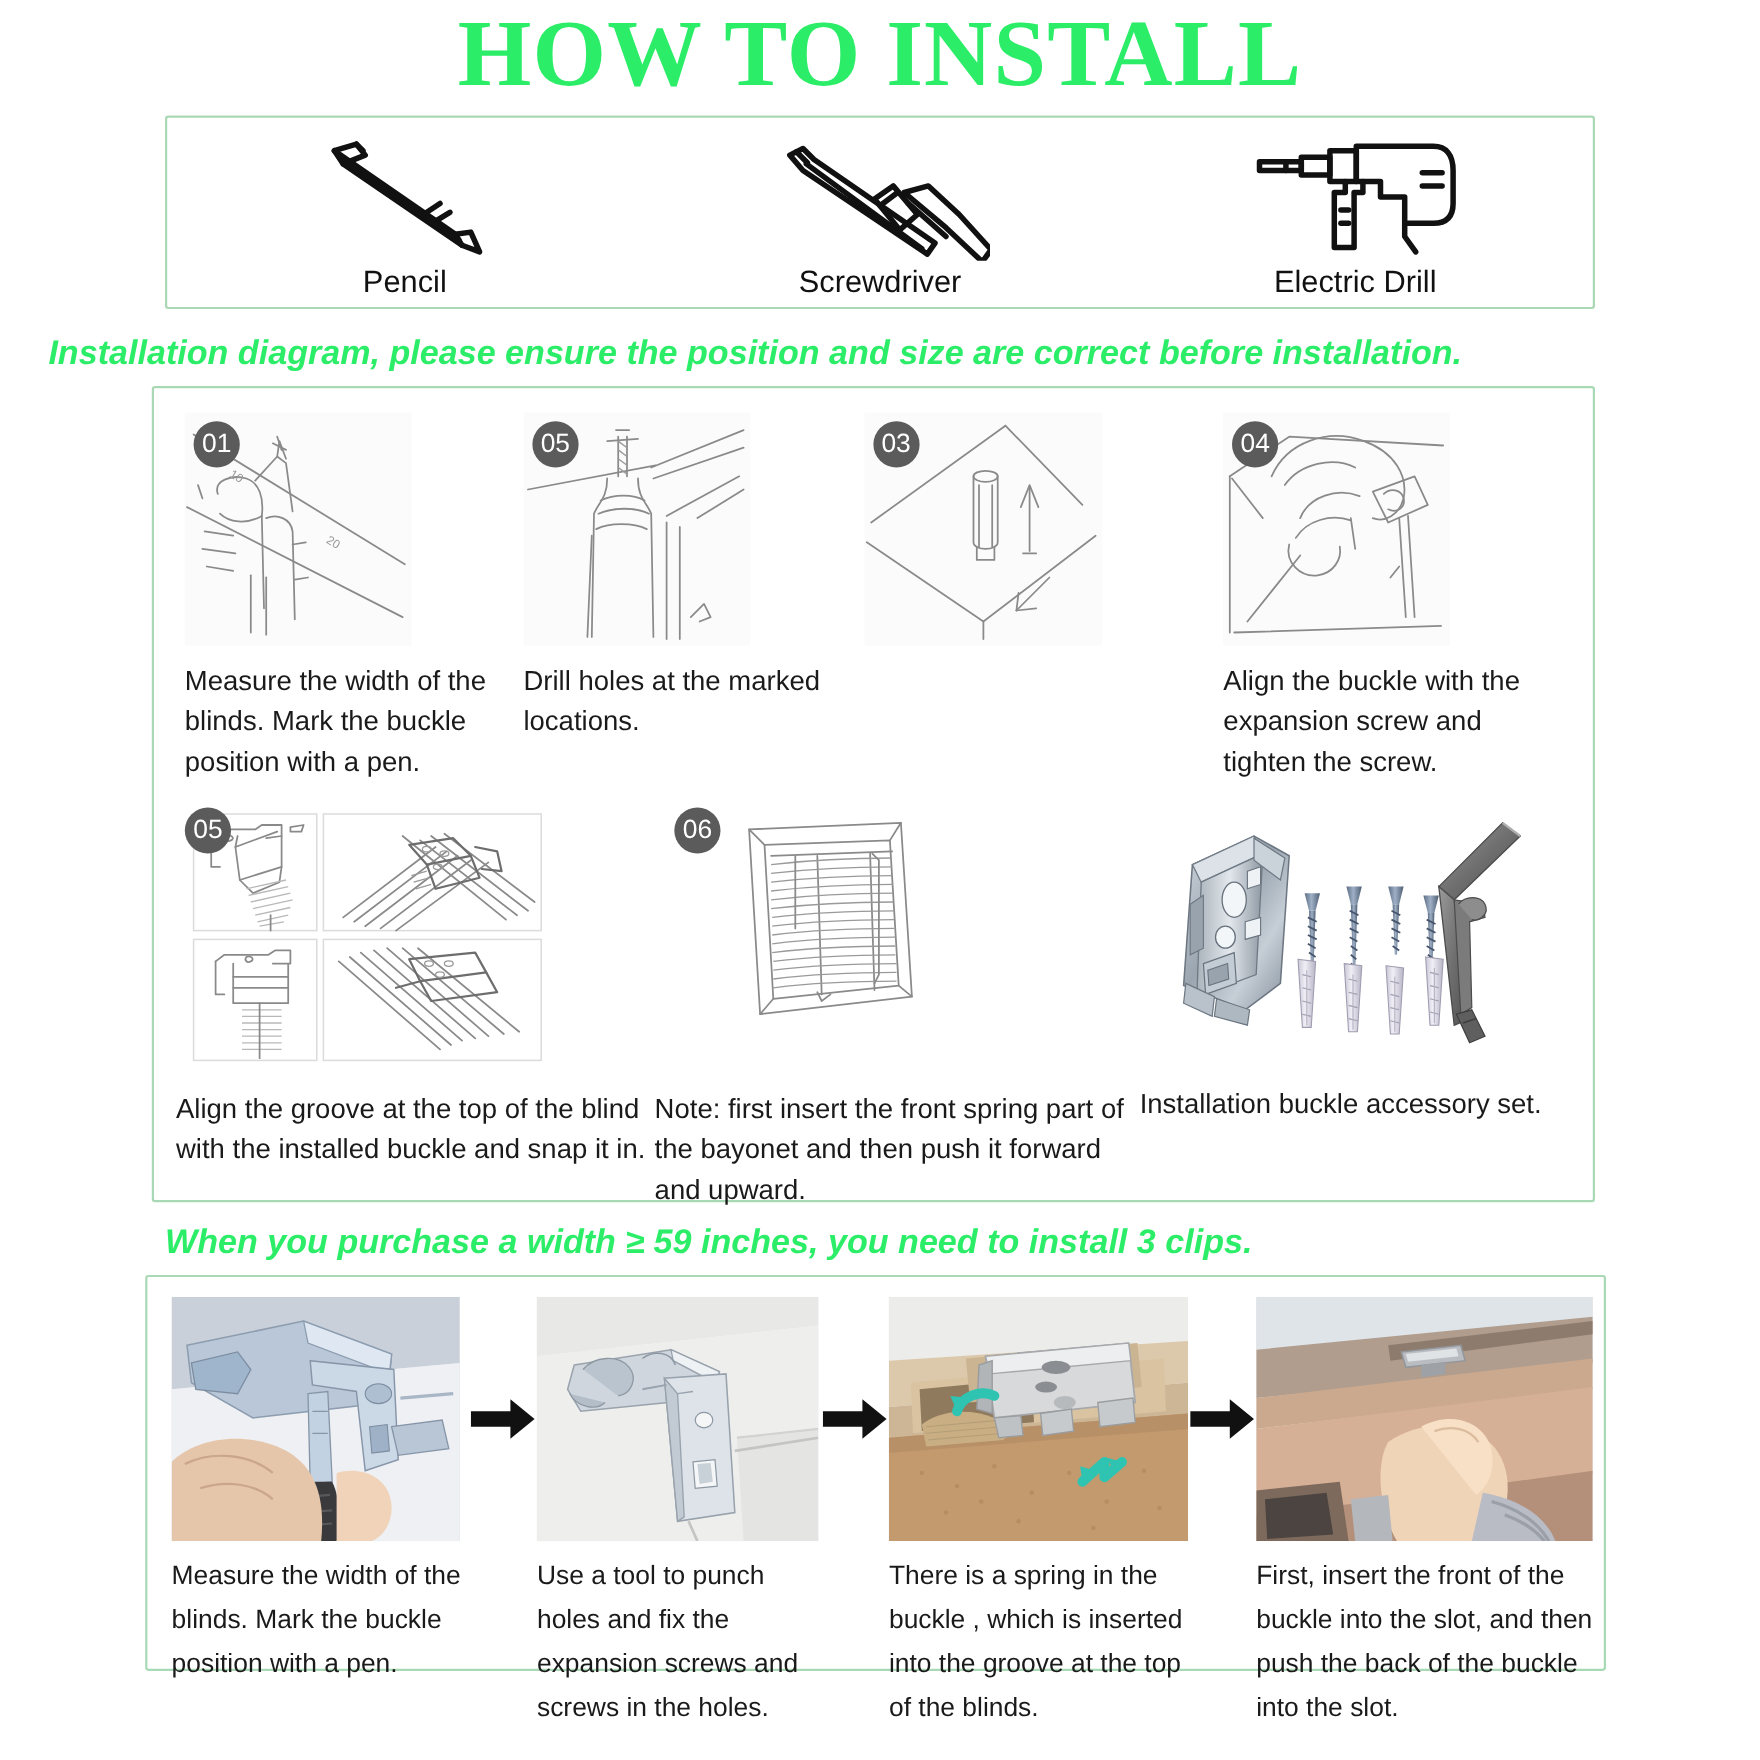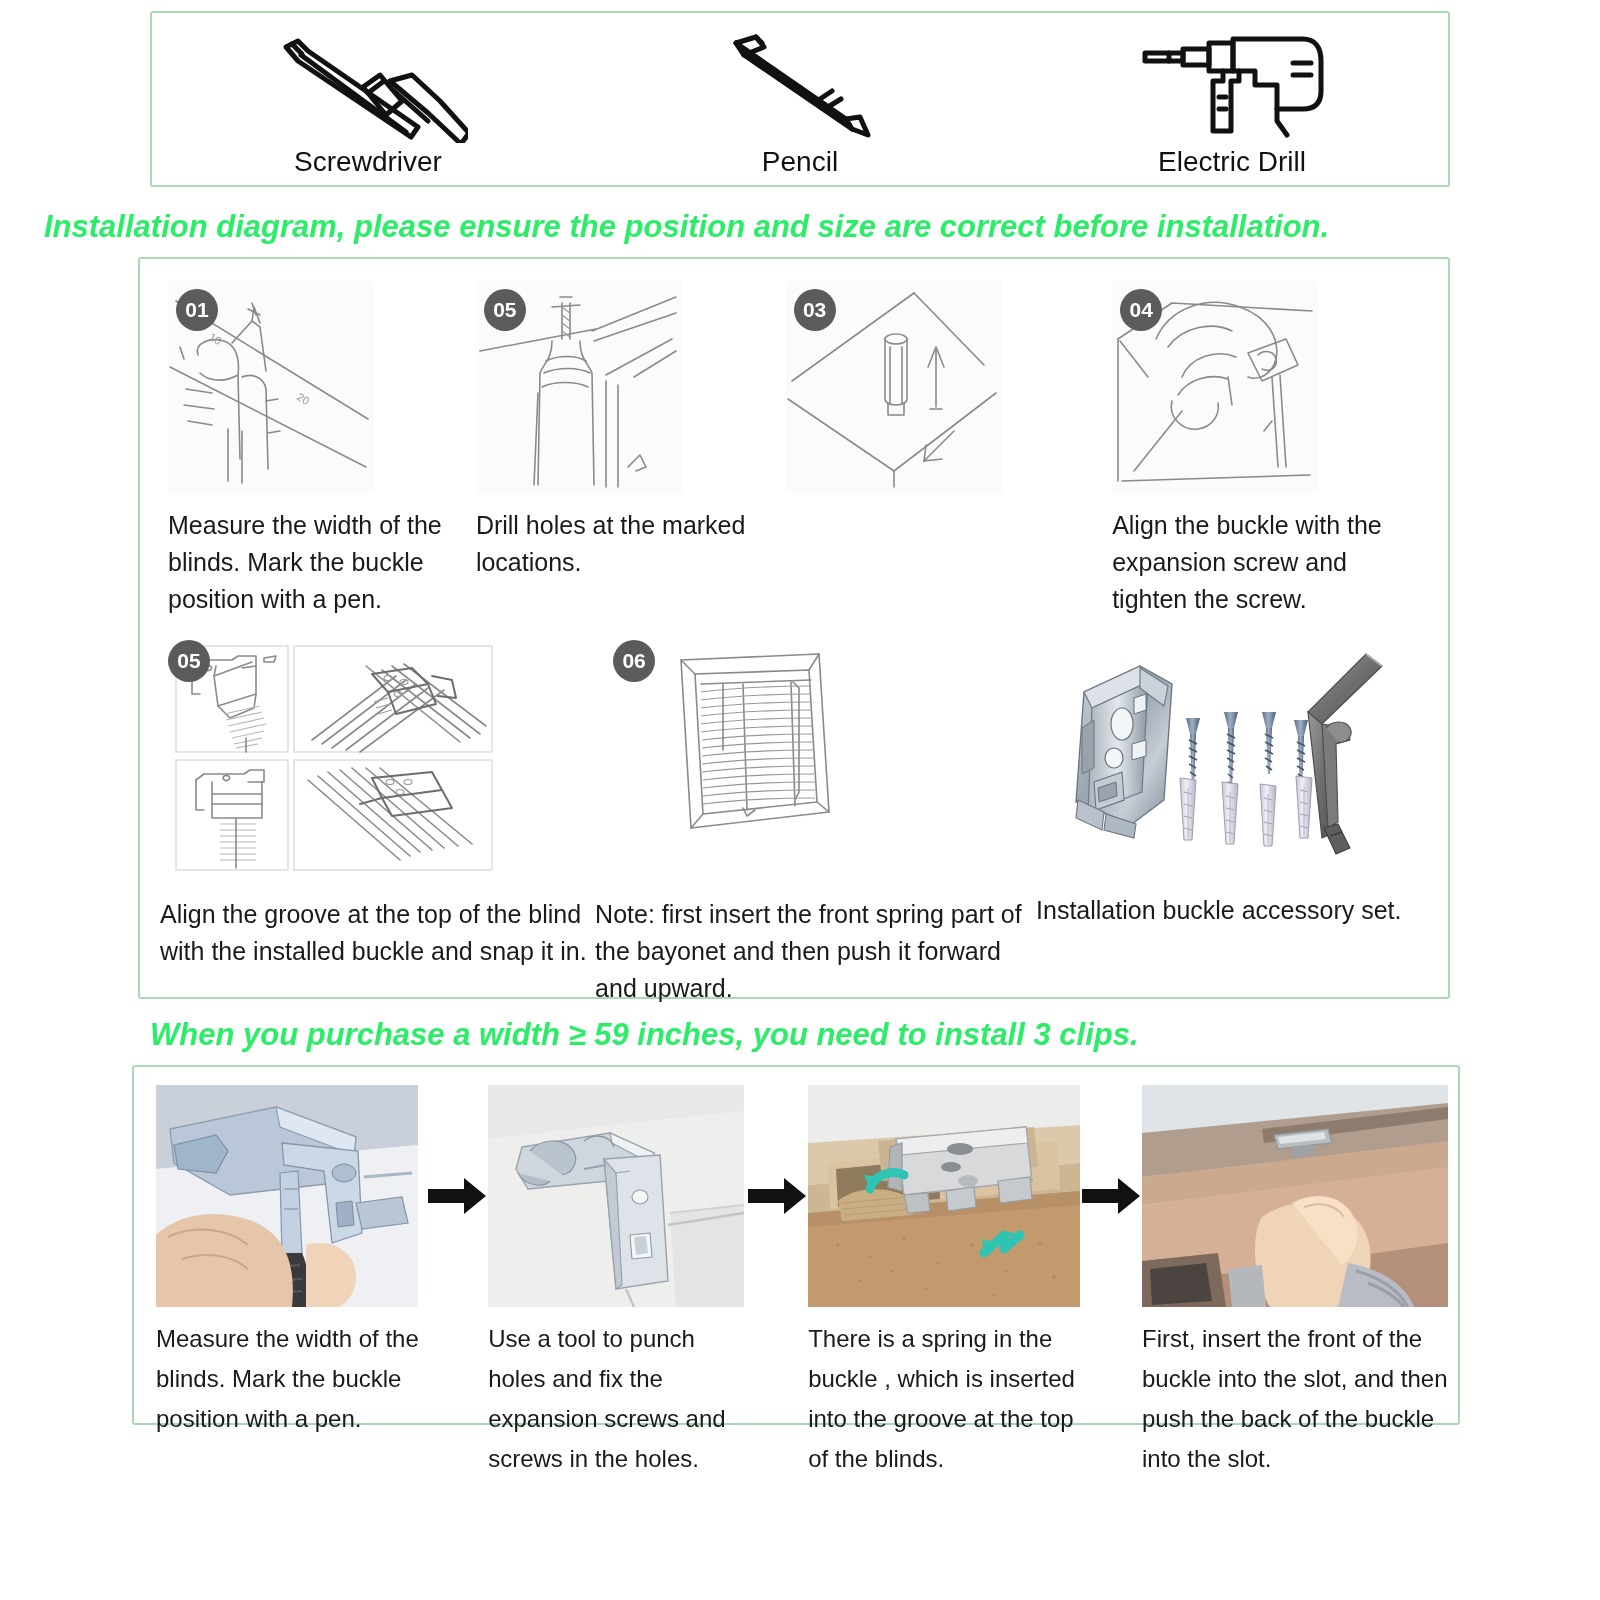--- a/index.html
+++ b/index.html
@@ -85,22 +85,22 @@
     background: #fbfbfb;
     overflow: hidden;
   }
   .badge {
     position: absolute;
     top: 8px; left: 8px;
     width: 42px; height: 42px;
     border-radius: 50%;
     background: #5b5b5b;
     color: #fff;
-    font-size: 21px;
-    font-weight: 700;
+    font-size: 24px;
+    font-weight: 400;
     display: flex; align-items: center; justify-content: center;
     z-index: 5;
     font-family: "Liberation Sans", sans-serif;
   }
   .caption {
     font-size: 25px;
     line-height: 37px;
     color: #1a1a1a;
     margin-top: 14px;
   }
@@ -138,56 +138,57 @@
   }
   .accessory-caption {
     font-size: 25px; line-height: 37px; color: #1a1a1a; margin-top: 10px;
   }
 </style>
 </head>
 <body>
 
 <div class="page">
 
+  <div class="main-title">HOW TO INSTALL</div>
 
   <div class="tools-box">
-
-    <div class="tool">
-      <div class="tool-art">
-        <svg width="200" height="112" viewBox="0 0 200 112">
-          <g class="blk" stroke-width="4">
-            <path d="M18 16 L30 10 L40 20 L150 96 L143 106 L30 30 Z"></path>
-            <path d="M24 13 L34 23"></path>
-            <path d="M33 24 L138 101"></path>
-            <path d="M95 56 L112 44 L134 70 L118 84 Z"></path>
-            <path d="M100 62 L116 50"></path>
-            <path d="M112 44 L150 76 L183 107 L191 96 L162 64 L134 38 Z" transform="translate(10,6)"></path>
-            <path d="M126 60 L160 90"></path>
-          </g>
-        </svg>
-      </div>
-      <div class="tool-label">Screwdriver</div>
-    </div>
 
     <div class="tool">
       <div class="tool-art">
         <svg width="200" height="112" viewBox="0 0 200 112">
           <g class="blk" stroke-width="4">
             <path d="M36 12 L56 6 L64 16 L44 24 Z"></path>
             <path d="M44 24 L152 98"></path>
             <path d="M36 12 L146 88"></path>
             <path d="M56 6 L62 12"></path>
             <path d="M146 88 L152 98 L168 104 L160 86 Z"></path>
             <path d="M120 68 L132 60"></path>
             <path d="M128 76 L141 68"></path>
             <path d="M41 18 L149 93"></path>
           </g>
         </svg>
       </div>
       <div class="tool-label">Pencil</div>
+    </div>
+
+    <div class="tool">
+      <div class="tool-art">
+        <svg width="200" height="112" viewBox="0 0 200 112">
+          <g class="blk" stroke-width="4">
+            <path d="M18 16 L30 10 L40 20 L150 96 L143 106 L30 30 Z"></path>
+            <path d="M24 13 L34 23"></path>
+            <path d="M33 24 L138 101"></path>
+            <path d="M95 56 L112 44 L134 70 L118 84 Z"></path>
+            <path d="M100 62 L116 50"></path>
+            <path d="M112 44 L150 76 L183 107 L191 96 L162 64 L134 38 Z" transform="translate(10,6)"></path>
+            <path d="M126 60 L160 90"></path>
+          </g>
+        </svg>
+      </div>
+      <div class="tool-label">Screwdriver</div>
     </div>
 
 
     <div class="tool">
       <div class="tool-art">
         <svg width="210" height="112" viewBox="0 0 210 112">
           <g class="blk" stroke-width="4.5">
             <path d="M18 22 L56 22 L56 30 L18 30 Z"></path>
             <path d="M56 18 L82 18 L82 34 L56 34 Z"></path>
             <path d="M82 12 L106 12 L106 40 L82 40 Z"></path>

